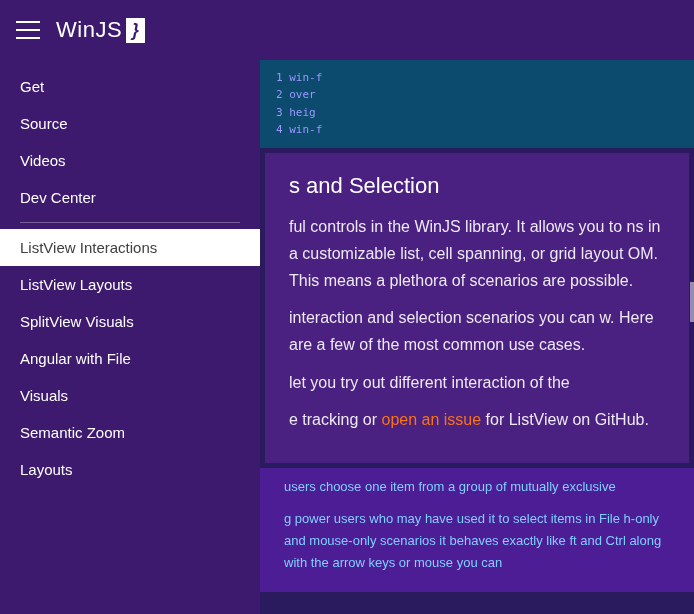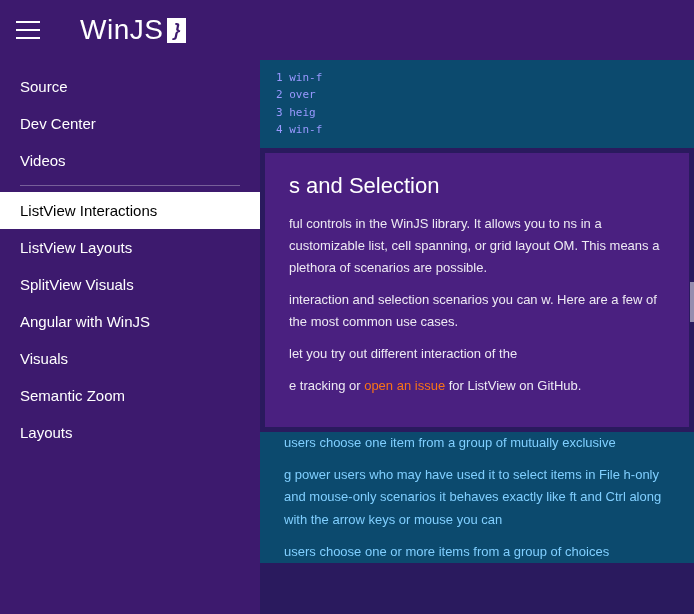--- a/index.html
+++ b/index.html
@@ -37,24 +37,23 @@
       width: 100%;
       height: 2px;
       background: white;
     }
     .logo-area {
       display: flex;
       align-items: center;
     }
     .logo-text {
       color: white;
-      font-size: 28px;
+      font-size: 22px;
       font-weight: 400;
       letter-spacing: 0.5px;
-      margin-left: 24px;
     }
     .logo-badge {
       background: white;
       color: #3d1a6e;
       font-size: 18px;
       font-weight: bold;
       padding: 2px 6px;
       margin-left: 4px;
       font-style: italic;
     }
@@ -79,21 +78,21 @@
       align-items: center;
       padding: 10px 20px;
       color: white;
       cursor: pointer;
       font-size: 15px;
       font-weight: 300;
       white-space: nowrap;
     }
     .sidebar-item.active {
       background: white;
-      color: #000000;
+      color: #404040;
       font-weight: 400;
     }
     .sidebar-divider {
       height: 1px;
       background: rgba(255,255,255,0.3);
       margin: 6px 20px;
     }
 
     
     .content-area {
@@ -132,35 +131,35 @@
       padding: 20px 24px;
       color: white;
     }
     .content-title {
       font-size: 22px;
       font-weight: 300;
       margin-bottom: 14px;
       color: white;
     }
     .content-text {
-      font-size: 13px;
+      font-size: 16px;
       font-weight: 300;
       line-height: 1.7;
       color: rgba(255,255,255,0.9);
       margin-bottom: 10px;
     }
     .content-link {
       color: #f97316;
       text-decoration: none;
     }
 
     
     .below-card {
-      padding: 0 24px;
-      background: #0c4a6e;
+      padding: 8px 24px;
+      background: #4c1d95;
     }
     .below-card .content-text {
       font-size: 13px;
       line-height: 1.7;
       color: rgba(255,255,255,0.9);
     }
     .highlight-text {
       color: #80cfff;
     }
 
@@ -197,40 +196,43 @@
   <div class="logo-area">
     <span class="logo-text">WinJS</span>
     <span class="logo-badge">}</span>
   </div>
 </div>
 
 <div class="main-layout">
 
   <nav class="sidebar">
     <div class="sidebar-item">
+      <span>Get</span>
+    </div>
+    <div class="sidebar-item">
       <span>Source</span>
     </div>
     <div class="sidebar-item">
+      <span>Videos</span>
+    </div>
+    <div class="sidebar-item">
       <span>Dev Center</span>
-    </div>
-    <div class="sidebar-item">
-      <span>Videos</span>
     </div>
     <div class="sidebar-divider"></div>
     <div class="sidebar-item active">
       <span>ListView Interactions</span>
     </div>
     <div class="sidebar-item">
       <span>ListView Layouts</span>
     </div>
     <div class="sidebar-item">
       <span>SplitView Visuals</span>
     </div>
     <div class="sidebar-item">
-      <span>Angular with WinJS</span>
+      <span>Angular with File</span>
     </div>
     <div class="sidebar-item">
       <span>Visuals</span>
     </div>
     <div class="sidebar-item">
       <span>Semantic Zoom</span>
     </div>
     <div class="sidebar-item">
       <span>Layouts</span>
     </div>
@@ -268,21 +270,18 @@
 
     <div class="below-card">
       <p class="content-text">
         <span class="highlight-text">users choose one item from a group of mutually exclusive</span>
       </p>
       <p class="content-text">
         <span class="highlight-text">g power users who may have used it to select items in File
         h-only and mouse-only scenarios it behaves exactly like
         ft and Ctrl along with the arrow keys or mouse you can</span>
       </p>
-      <p class="content-text">
-        <span class="highlight-text">users choose one or more items from a group of choices</span>
-      </p>
     </div>
 
     <div class="scroll-indicator"></div>
   </div>
 
 </div>
 
 </body></html>

